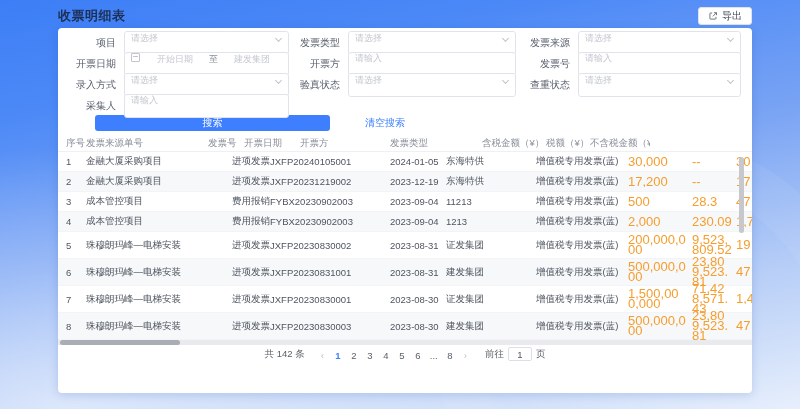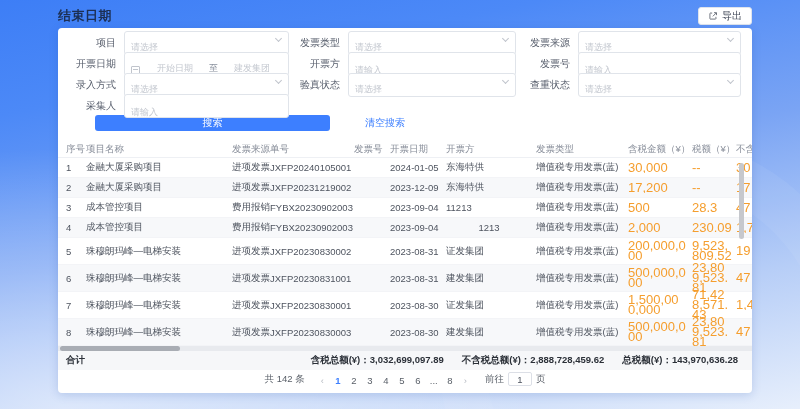--- a/index.html
+++ b/index.html
@@ -21,38 +21,38 @@
 
   .card { position:absolute; left:58px; top:28px; width:694px; height:365px;
     background:#fff; border-radius:4px; box-shadow:0 2px 10px rgba(25,70,160,.18); overflow:hidden; }
 
   
   .filters { padding:3px 0 0 6px; }
   .f-row { display:grid; grid-template-columns:60px 165px 59px 168px 62px 163px;
     height:15px; margin-bottom:6px; align-items:center; }
   .f-label { font-size:10px; color:#565d6b; text-align:right; padding-right:8px; white-space:nowrap; overflow:hidden; }
   .f-ctrl { position:relative; height:24px; border:1px solid #e0e4ea; border-radius:3px; background:#fff;
-    display:flex; align-items:flex-end; padding:0 6px; overflow:hidden; }
+    display:flex; align-items:flex-start; padding:0 6px; overflow:hidden; }
   .f-ph { font-size:9px; color:#c3c7cf; white-space:nowrap; }
   .chev { position:absolute; right:7px; top:4px; width:5px; height:5px;
     border-right:1px solid #c0c4cc; border-bottom:1px solid #c0c4cc; transform:rotate(45deg); }
   .f-in { border:none; outline:none; width:100%; font-size:9px; color:#333; background:transparent; }
   .f-in::placeholder { color:#c3c7cf; }
   .cal-icon { width:9px; height:9px; border:1px solid #c0c4cc; border-radius:1px; position:relative; margin-right:5px; flex:none; }
   .cal-icon::after { content:""; position:absolute; left:1px; right:1px; top:2px; height:1px; background:#c0c4cc; }
   .dr-start,.dr-end { flex:1; font-size:9px; color:#c3c7cf; text-align:center; white-space:nowrap; overflow:hidden; }
   .dr-sep { font-size:9px; color:#8a919e; padding:0 4px; }
 
   .actions { margin:6px 0 0 37px; display:flex; align-items:center; gap:35px; }
   .search-btn { width:235px; height:16px; background:#3d7fff; color:#fff; font-size:10px;
     border:none; border-radius:3px; cursor:pointer; }
   .clear-link { font-size:10px; color:#3d7fff; cursor:pointer; white-space:nowrap; }
 
   
-  .table { margin-top:10px; position:relative; }
+  .table { margin-top:4px; position:relative; }
   .thead { display:flex; width:738px; height:17px; align-items:center; border-bottom:1px solid #eef0f4; }
   .th { font-size:9.5px; color:#878d99; white-space:nowrap; overflow:hidden; flex:none; padding-right:4px; }
   .tr { display:flex; width:738px; align-items:center; border-bottom:1px solid #f3f4f7; cursor:pointer; }
   .tr.small { height:20px; } .tr.tall { height:27px; }
   .tr:nth-child(even) { background:#f7f8fa; }
   .td { font-size:9.5px; color:#4e545f; white-space:nowrap; overflow:hidden; flex:none; padding-right:4px; }
   .td.orange { color:#f59e2e; white-space:normal; word-break:break-all; line-height:10px; font-size:13px; }
   .pad8 { padding-left:8px; }
 
   .vscroll { position:absolute; right:8px; top:22px; width:5px; height:76px;
@@ -76,21 +76,21 @@
   .goto { display:flex; align-items:center; gap:4px; margin-left:12px; }
   .goto input { width:24px; height:14px; border:1px solid #dcdfe6; border-radius:2px;
     text-align:center; font-size:9.5px; color:#4e545f; outline:none; }
 </style>
 </head>
 <body>
 
 <div class="bg"></div>
 
 <div class="topbar">
-  <div class="title">结束日期</div>
+  <div class="title">收票明细表</div>
   <button class="export-btn">
     <svg width="10" height="10" viewBox="0 0 12 12">
       <path d="M5 2.5H2.7c-.2 0-.4.2-.4.4v6.4c0 .2.2.4.4.4h6.4c.2 0 .4-.2.4-.4V7" stroke="#555c68" fill="none" stroke-width="1"></path>
       <path d="M7.2 2h3v3M9.9 2.3L5.8 6.4" stroke="#555c68" fill="none" stroke-width="1"></path>
     </svg>
     <span>导出</span>
   </button>
 </div>
 
 <div class="card">
@@ -155,21 +155,20 @@
     </div>
 
   <div class="actions">
     <button class="search-btn">搜索</button>
     <span class="clear-link">清空搜索</span>
   </div>
 
   <div class="table">
     <div class="thead" id="thead">
         <span class="th pad8" style="width: 28px;">序号</span>
-        <span class="th" style="width: 146px;">项目名称</span>
         <span class="th" style="width: 38px;">发票来源</span>
         <span class="th" style="width: 84px;">单号</span>
         <span class="th" style="width: 36px;">发票号</span>
         <span class="th" style="width: 56px;">开票日期</span>
         <span class="th" style="width: 90px;">开票方</span>
         <span class="th" style="width: 92px;">发票类型</span>
         <span class="th" style="width: 64px;">含税金额（¥）</span>
         <span class="th" style="width: 44px;">税额（¥）</span>
         <span class="th" style="width: 60px;">不含税金额（¥）</span>
       </div>
@@ -186,21 +185,21 @@
           <span class="td orange" style="width: 64px;">30,000</span>
           <span class="td orange" style="width: 44px;">--</span>
           <span class="td orange" style="width: 60px;">30</span>
         </div>
         <div class="tr small">
           <span class="td pad8" style="width: 28px;">2</span>
           <span class="td" style="width: 146px;">金融大厦采购项目</span>
           <span class="td" style="width: 38px;">进项发票</span>
           <span class="td" style="width: 84px;">JXFP20231219002</span>
           <span class="td" style="width: 36px;"></span>
-          <span class="td" style="width: 56px;">2023-12-09</span>
+          <span class="td" style="width: 56px;">2023-12-19</span>
           <span class="td" style="width: 90px;">东海特供</span>
           <span class="td" style="width: 92px;">增值税专用发票(蓝)</span>
           <span class="td orange" style="width: 64px;">17,200</span>
           <span class="td orange" style="width: 44px;">--</span>
           <span class="td orange" style="width: 60px;">17</span>
         </div>
         <div class="tr small">
           <span class="td pad8" style="width: 28px;">3</span>
           <span class="td" style="width: 146px;">成本管控项目</span>
           <span class="td" style="width: 38px;">费用报销</span>
@@ -213,21 +212,21 @@
           <span class="td orange" style="width: 44px;">28.3</span>
           <span class="td orange" style="width: 60px;">47</span>
         </div>
         <div class="tr small">
           <span class="td pad8" style="width: 28px;">4</span>
           <span class="td" style="width: 146px;">成本管控项目</span>
           <span class="td" style="width: 38px;">费用报销</span>
           <span class="td" style="width: 84px;">FYBX20230902003</span>
           <span class="td" style="width: 36px;"></span>
           <span class="td" style="width: 56px;">2023-09-04</span>
-          <span class="td" style="width: 90px; text-align: center;">1213</span>
+          <span class="td" style="width: 90px;">1213</span>
           <span class="td" style="width: 92px;">增值税专用发票(蓝)</span>
           <span class="td orange" style="width: 64px;">2,000</span>
           <span class="td orange" style="width: 44px;">230.09</span>
           <span class="td orange" style="width: 60px;">1,7</span>
         </div>
         <div class="tr tall">
           <span class="td pad8" style="width: 28px;">5</span>
           <span class="td" style="width: 146px;">珠穆朗玛峰—电梯安装</span>
           <span class="td" style="width: 38px;">进项发票</span>
           <span class="td" style="width: 84px;">JXFP20230830002</span>
@@ -278,28 +277,20 @@
           <span class="td orange" style="width: 44px;">23,809,523.81</span>
           <span class="td orange" style="width: 60px;">47</span>
         </div>
       </div>
     <div class="hscroll">
       <div class="hthumb"></div>
     </div>
     <div class="vscroll"></div>
   </div>
 
-  <div class="summary">
-    <span class="s-label">合计</span>
-    <div class="totals">
-      <div class="t-item"><span>含税总额(¥)：</span><span>3,032,699,097.89</span></div>
-      <div class="t-item"><span>不含税总额(¥)：</span><span>2,888,728,459.62</span></div>
-      <div class="t-item"><span>总税额(¥)：</span><span>143,970,636.28</span></div>
-    </div>
-  </div>
 
   <div class="pager">
     <span class="pg-total">共 142 条</span>
     <span class="pg-arrow">‹</span>
     <span id="pages" style="display:flex;">
         <span class="pg-num active">1</span>
         <span class="pg-num">2</span>
         <span class="pg-num">3</span>
         <span class="pg-num">4</span>
         <span class="pg-num">5</span>

